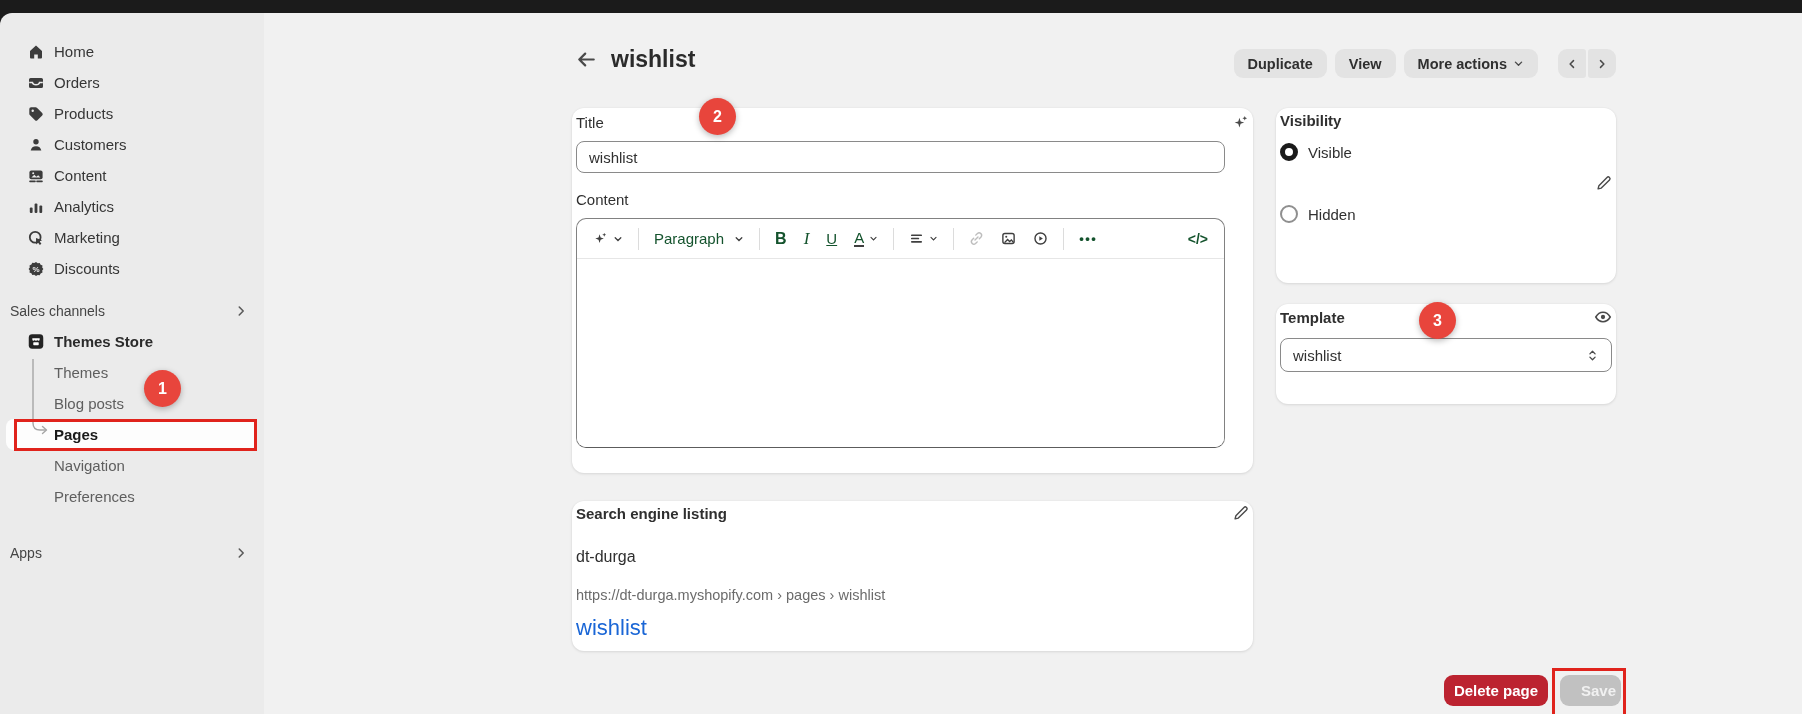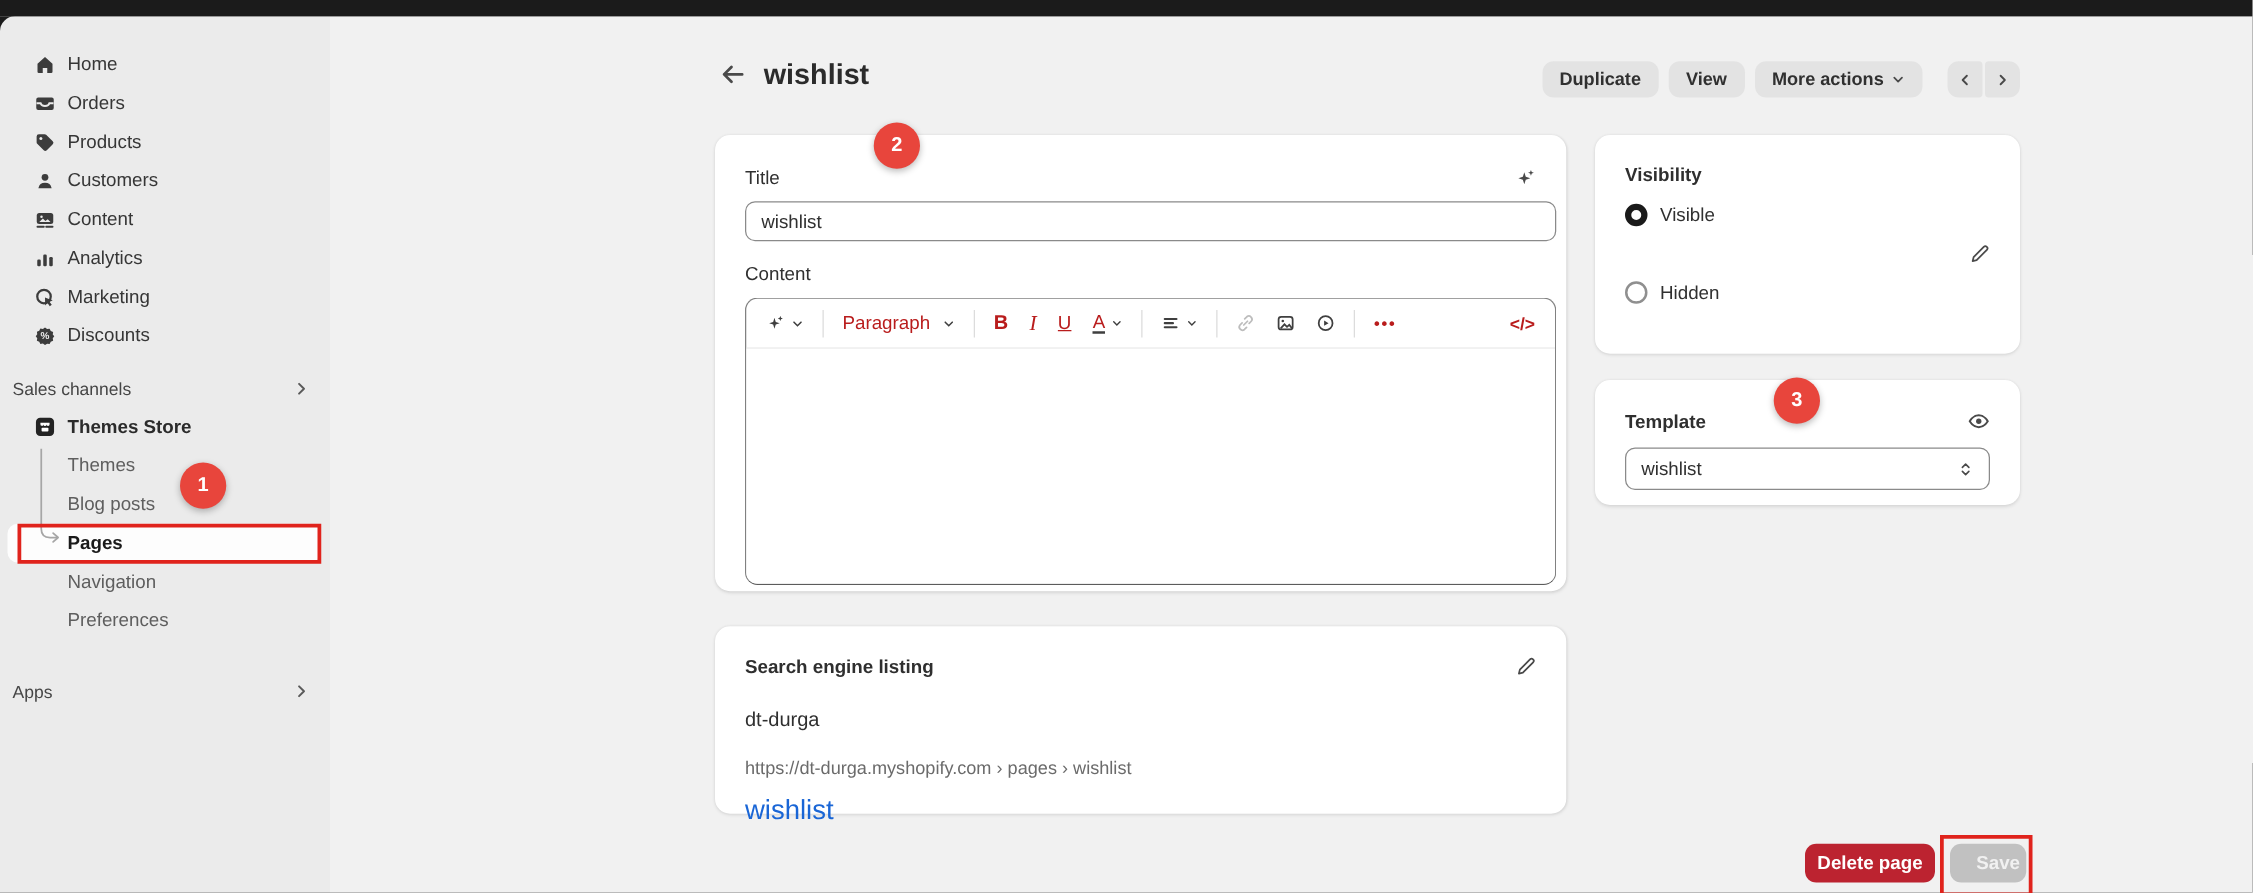--- a/index.html
+++ b/index.html
@@ -37,34 +37,34 @@
               font-family:inherit; font-size:14.5px; font-weight:600; color:#303030;
               display:flex; align-items:center; gap:6px; cursor:pointer; }
   .pager { display:flex; gap:2px; margin-left:12px; }
   .pager .pg { width:28px; height:29px; padding:0; display:flex; align-items:center; justify-content:center; }
   .pager .pg.first { border-radius:9px 3px 3px 9px; }
   .pager .pg.last  { border-radius:3px 9px 9px 3px; }
 
   
   .card { position:absolute; background:#fff; border-radius:12px;
           box-shadow:0 1px 3px rgba(0,0,0,.1), 0 0 2px rgba(0,0,0,.05); }
-  .card-pad { padding:24px; }
+  .card-pad { padding:4px; }
 
   .card-main { left:572px; top:95px; width:681px; height:365px; }
   .label-row { display:flex; align-items:center; justify-content:space-between; height:20px; }
   .field-label { font-size:15px; color:#303030; }
   .text-input { margin-top:9px; width:649px; height:32px; border:1px solid #8a8a8a; border-radius:8px;
                 padding:0 12px; font-family:inherit; font-size:15px; color:#303030; background:#fff; }
   .content-label { margin-top:16px; }
   .editor { margin-top:9px; width:649px; height:230px; border:1px solid #818181; border-bottom-color:#5c5c5c;
             border-radius:10px; background:#fff; overflow:hidden; display:flex; flex-direction:column; }
   .toolbar { height:40px; display:flex; align-items:center; padding:0 14px; gap:13px;
              border-bottom:1px solid #e6e6e6; color:#3f3f3f; }
   .tbtn { display:flex; align-items:center; gap:5px; cursor:pointer; background:none; border:none;
-          font-family:inherit; color:#b91c1c; padding:2px; }
+          font-family:inherit; color:#14532d; padding:2px; }
   .tdiv { width:1px; height:22px; background:#dcdcdc; }
   .tb-b { font-weight:800; font-size:16px; }
   .tb-i { font-family:"Liberation Serif", serif; font-style:italic; font-size:17px; }
   .tb-u { font-size:15px; text-decoration:underline; }
   .tb-a { font-size:15px; border-bottom:2px solid #3f3f3f; line-height:15px; }
   .tb-more { font-size:13px; letter-spacing:1.5px; font-weight:700; }
   .tb-code { margin-left:auto; font-size:14px; font-weight:700; }
   .editor-area { flex:1; background:#fff; cursor:text; }
 
   .card-seo { left:572px; top:488px; width:681px; height:150px; }

